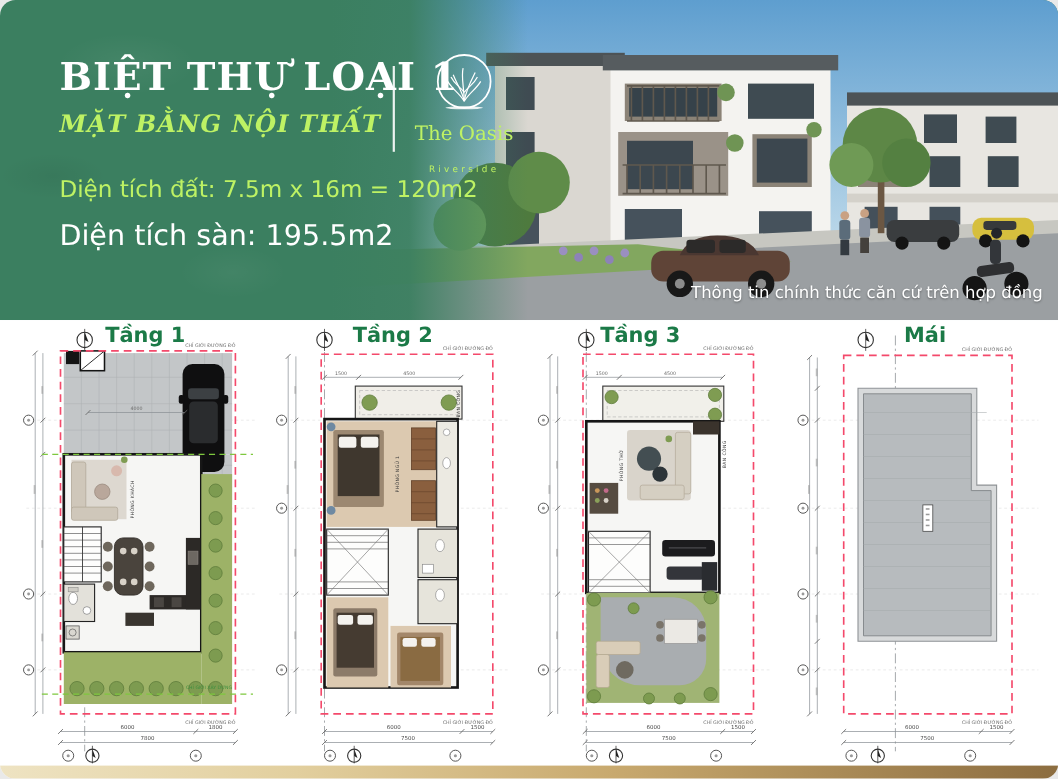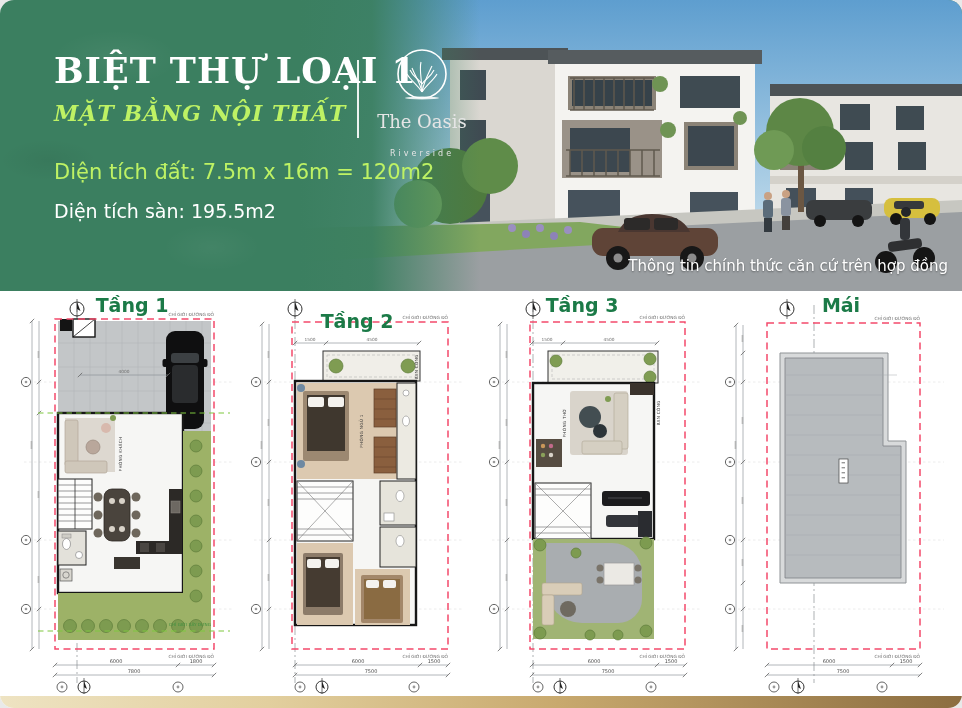--- a/index.html
+++ b/index.html
@@ -15,25 +15,25 @@
       radial-gradient(ellipse 70px 34px at 22% 85%, rgba(255,255,255,.04), transparent 70%),
       radial-gradient(ellipse 90px 40px at 55% 25%, rgba(0,0,0,.05), transparent 70%),
       radial-gradient(ellipse 70px 30px at 5% 55%, rgba(0,0,0,.05), transparent 70%);
   }
   .render{position:absolute;right:0;top:0;width:662px;height:291px;}
   .h-title{position:absolute;left:54px;top:50px;color:#fff;
     font-family:"DejaVu Serif","Liberation Serif",serif;font-size:35px;font-weight:bold;letter-spacing:1px;}
   .h-sub{position:absolute;left:54px;top:100px;color:#bef264;
     font-family:"DejaVu Serif","Liberation Serif",serif;font-size:22px;font-style:italic;font-weight:bold;letter-spacing:1px;}
   .h-divider{position:absolute;left:357px;top:60px;width:2px;height:78px;background:rgba(255,255,255,.9);}
-  .logo{position:absolute;left:370px;top:48px;width:104px;text-align:center;color:#e5e5e5;}
+  .logo{position:absolute;left:370px;top:48px;width:104px;text-align:center;color:#bef264;}
   .logo-name{font-family:"DejaVu Serif","Liberation Serif",serif;font-size:18px;margin-top:3px;}
   .logo-tag{font-size:8px;letter-spacing:3px;margin-top:17px;}
   .h-area1{position:absolute;left:54px;top:160px;color:#bef264;font-size:21px;}
-  .h-area2{position:absolute;left:54px;top:200px;color:#fff;font-size:19px;}
+  .h-area2{position:absolute;left:54px;top:200px;color:#fff;font-size:26px;}
   .h-note{position:absolute;right:14px;top:257px;color:#fff;font-size:15px;text-shadow:0 1px 2px rgba(0,0,0,.4);}
 
   
   .plans{position:absolute;left:0;top:291px;width:962px;height:405px;background:#fff;}
   .plan{position:absolute;top:0;height:404px;}
   .plan-title{position:absolute;top:3px;z-index:3;color:#1b7a47;font-size:19px;font-weight:bold;
     width:120px;text-align:center;}
   .plan svg{position:absolute;left:0;top:0;}
   svg{font-family:"DejaVu Sans","Liberation Sans",sans-serif;}
 
@@ -412,21 +412,21 @@
         </g>
         <g>
           <circle cx="66" cy="396" r="6" fill="none" stroke="#333" stroke-width="1"></circle>
           <line x1="66" y1="387" x2="66" y2="403" stroke="#333" stroke-width=".7"></line>
           <path d="M66,390 l3,8 l-3,-1.8 z" fill="#222"></path>
         </g>
       </svg>
     </div>
 
     <div class="plan" style="left:248px;width:218px;">
-      <div class="plan-title" style="left:49px;margin-top:16px;">Tầng 2</div>
+      <div class="plan-title" style="left:49px;">Tầng 2</div>
       <svg width="218" height="404" viewBox="0 0 218 404">
         <g>
           <line class="gridf" x1="6" y1="91" x2="214" y2="91"></line>
           <line class="gridf" x1="6" y1="171" x2="214" y2="171"></line>
           <line class="gridf" x1="6" y1="249" x2="214" y2="249"></line>
           <line class="gridf" x1="6" y1="318" x2="214" y2="318"></line>
           <line class="axis" x1="47" y1="12" x2="47" y2="392"></line>
         </g>
         <g>
           <line class="dl" x1="14" y1="33" x2="14" y2="358"></line>

